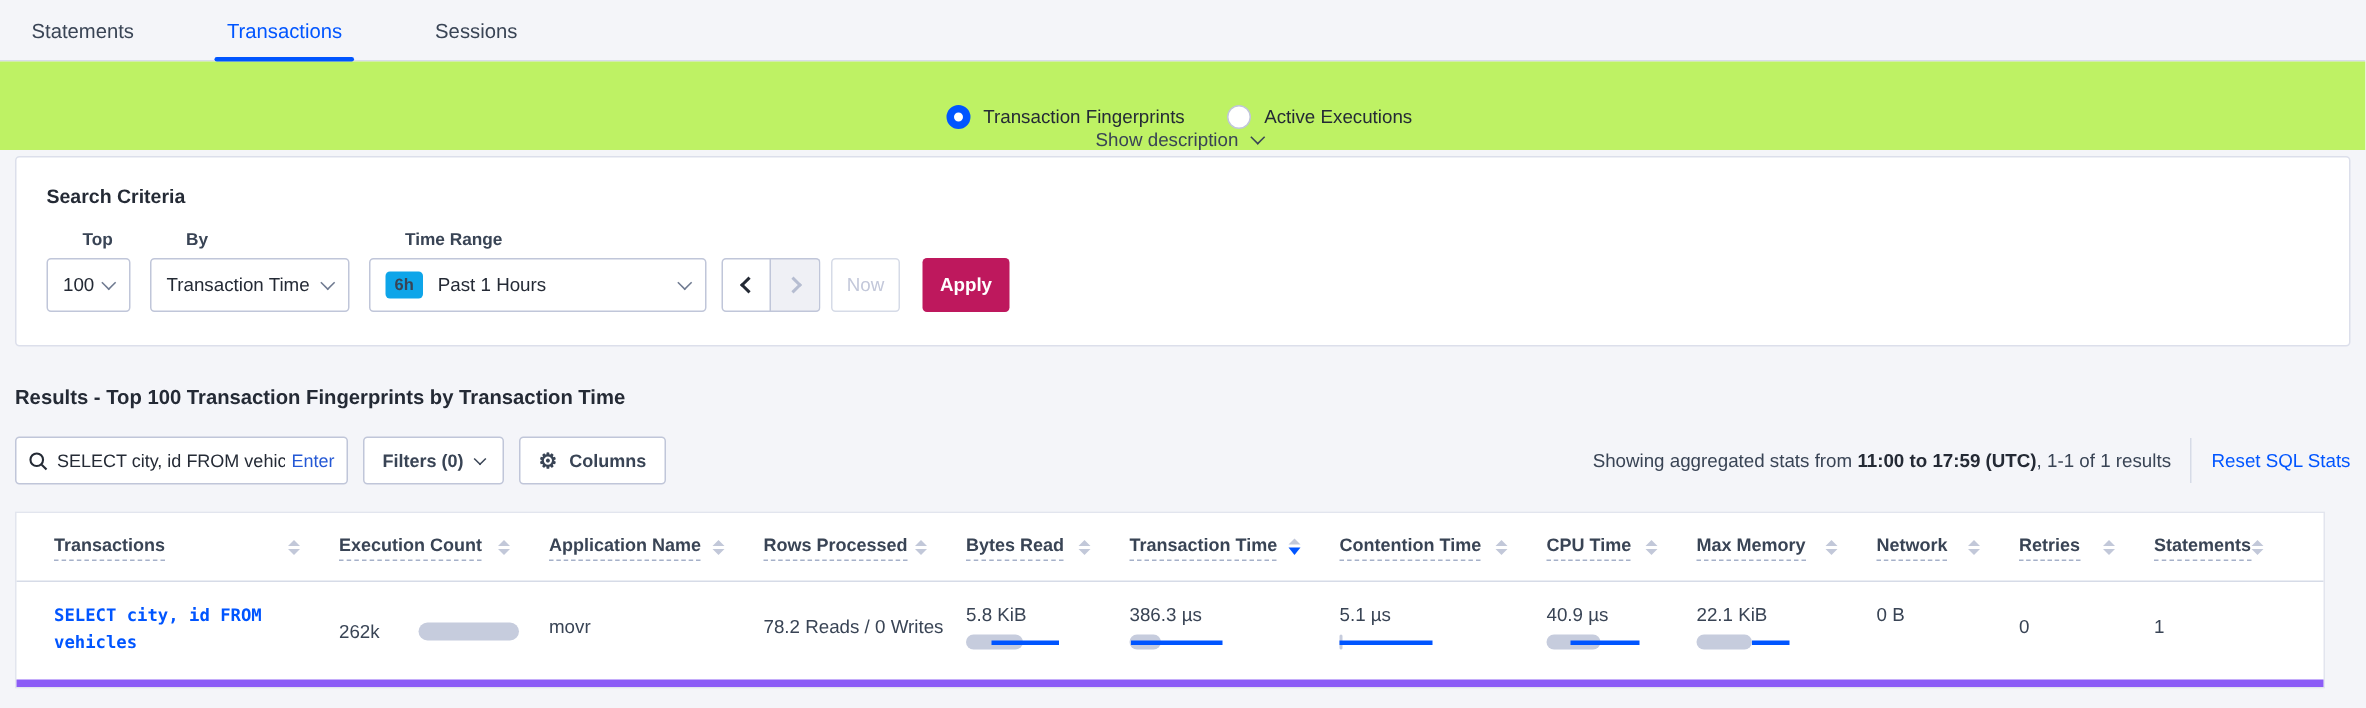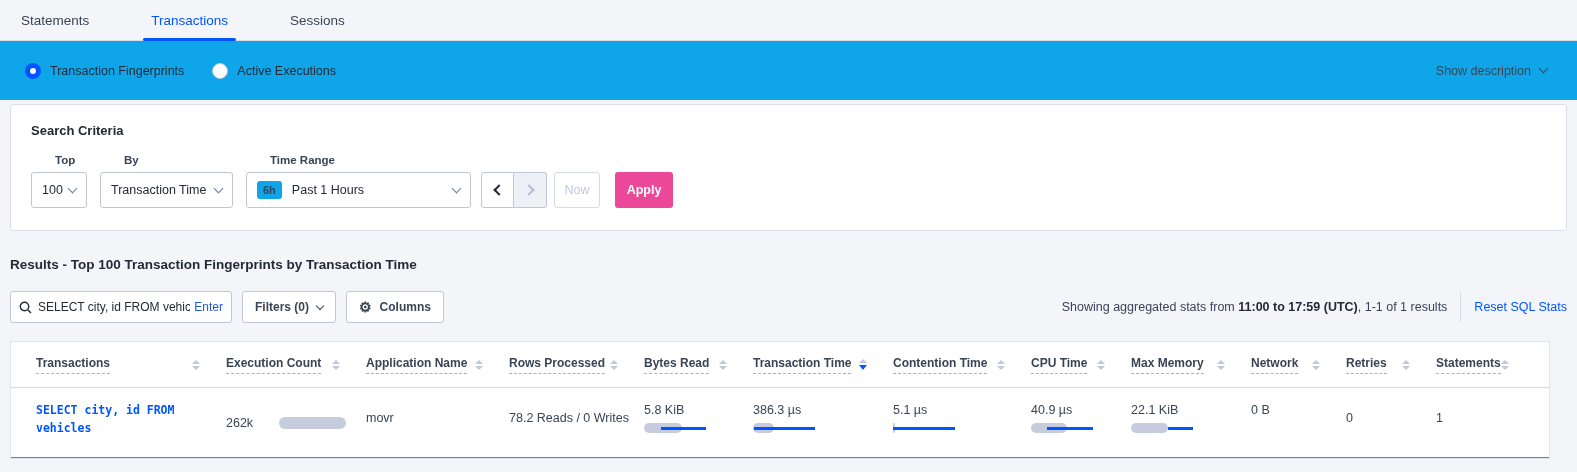--- a/index.html
+++ b/index.html
@@ -9,22 +9,22 @@
   
   .tabbar { height:41px; display:flex; align-items:stretch; padding-left:13px;
     border-bottom:1px solid #d9dce8; }
   .tab { padding:0 8px; margin-right:46px; display:flex; align-items:center;
     font-size:13.5px; color:#394455; cursor:pointer; position:relative; }
   .tab.active { color:#0055ff; }
   .tab.active::after { content:""; position:absolute; left:0; right:0; bottom:-1px;
     height:3px; background:#0055ff; border-radius:2px; }
 
   
-  .viewband { background:#0ea5e9; height:59px; display:flex; align-items:center;
-    justify-content:space-between; padding:0 30px 0 25px; }
+  .viewband { background:#bef264; height:59px; display:flex; align-items:center;
+    justify-content:flex-end; padding:0 30px 0 25px;flex-direction:column; }
   .radios { display:flex; align-items:center; gap:28px; }
   .radio-item { display:flex; align-items:center; gap:9px; cursor:pointer; }
   .radio-circle { width:16px; height:16px; border-radius:50%; background:#fff;
     border:1px solid #c0c6d9; flex:0 0 auto; }
   .radio-circle.on { border:5px solid #0055ff; }
   .radio-label { font-size:12.5px; color:#242a35; }
   .showdesc { display:flex; align-items:center; gap:9px; font-size:12.5px;
     color:#394455; cursor:pointer; }
   .chev { width:7px; height:7px; border-right:1.7px solid #394455;
     border-bottom:1.7px solid #394455; transform:rotate(45deg); margin-top:-4px; }
@@ -52,21 +52,21 @@
   .arrowbtn.left { border-radius:3px 0 0 3px; }
   .arrowbtn.right { border-radius:0 3px 3px 0; border-left:none; background:#eff0f5; }
   .arr { width:8px; height:8px; border-left:2.2px solid #242a35;
     border-bottom:2.2px solid #242a35; }
   .arr.l { transform:rotate(45deg); margin-left:3px; }
   .arr.r { transform:rotate(-135deg); margin-right:3px; border-color:#b6bdd1; }
   .now-btn { width:46px; height:36px; border:1px solid #d6dbe7; border-radius:3px;
     background:#fff; color:#c3c8da; font-size:12.5px; margin-right:15px;
     font-family:inherit; }
   .apply-btn { width:58px; height:36px; border:none; border-radius:3px;
-    background:#ec4899; color:#fff; font-size:12.5px; font-weight:bold;
+    background:#be185d; color:#fff; font-size:12.5px; font-weight:bold;
     cursor:pointer; font-family:inherit; }
 
   
   .results-heading { margin:26px 0 0 10px; font-size:13.5px; font-weight:bold;
     color:#242a35; }
   .toolbar { margin-top:19px; padding:0 10px; display:flex; align-items:center; }
   .searchbox { width:222px; height:32px; background:#fff; border:1px solid #c0c6d9;
     border-radius:3px; display:flex; align-items:center; padding:0 8px; }
   .searchbox input { border:none; outline:none; flex:1; min-width:0; font-size:12px;
     color:#242a35; margin-left:6px; font-family:inherit; background:transparent; }
@@ -90,21 +90,21 @@
     padding-right:26px; cursor:pointer; }
   .th-label { font-size:12px; font-weight:bold; color:#394455;
     border-bottom:1px dashed #a6b1c9; padding-bottom:3px; }
   .sort-icon { display:flex; flex-direction:column; align-items:center; cursor:pointer; }
   .sort-icon i { display:block; width:0; height:0; border-left:4px solid transparent;
     border-right:4px solid transparent; }
   .sort-icon .up { border-bottom:4px solid #c2c8d9; margin-bottom:2px; }
   .sort-icon .down { border-top:4px solid #c2c8d9; }
   .sort-icon.desc .down { border-top-color:#0055ff; border-top-width:5px; }
   .trow { display:flex; min-height:70px; padding-left:25px;
-    border-bottom:1px solid #8b5cf6; }
+    border-bottom:5px solid #8b5cf6; }
   .td { font-size:12.5px; color:#394455; padding-top:23px; }
   .td.metric { padding-top:15px; }
   .query-cell { padding-top:13px; }
   .query-link { font-family:"DejaVu Sans Mono", monospace; font-size:11.5px;
     font-weight:bold; color:#0055ff; line-height:1.6; cursor:pointer; }
   .exec-cell { display:flex; align-items:center; gap:26px; padding-top:0; }
   .metric-val { font-size:12.5px; color:#394455; }
   .bar { position:relative; width:62px; height:10px; margin-top:6px; }
   .bar.exec { width:67px; height:12px; margin-top:0; }
   .bar i { position:absolute; display:block; }

